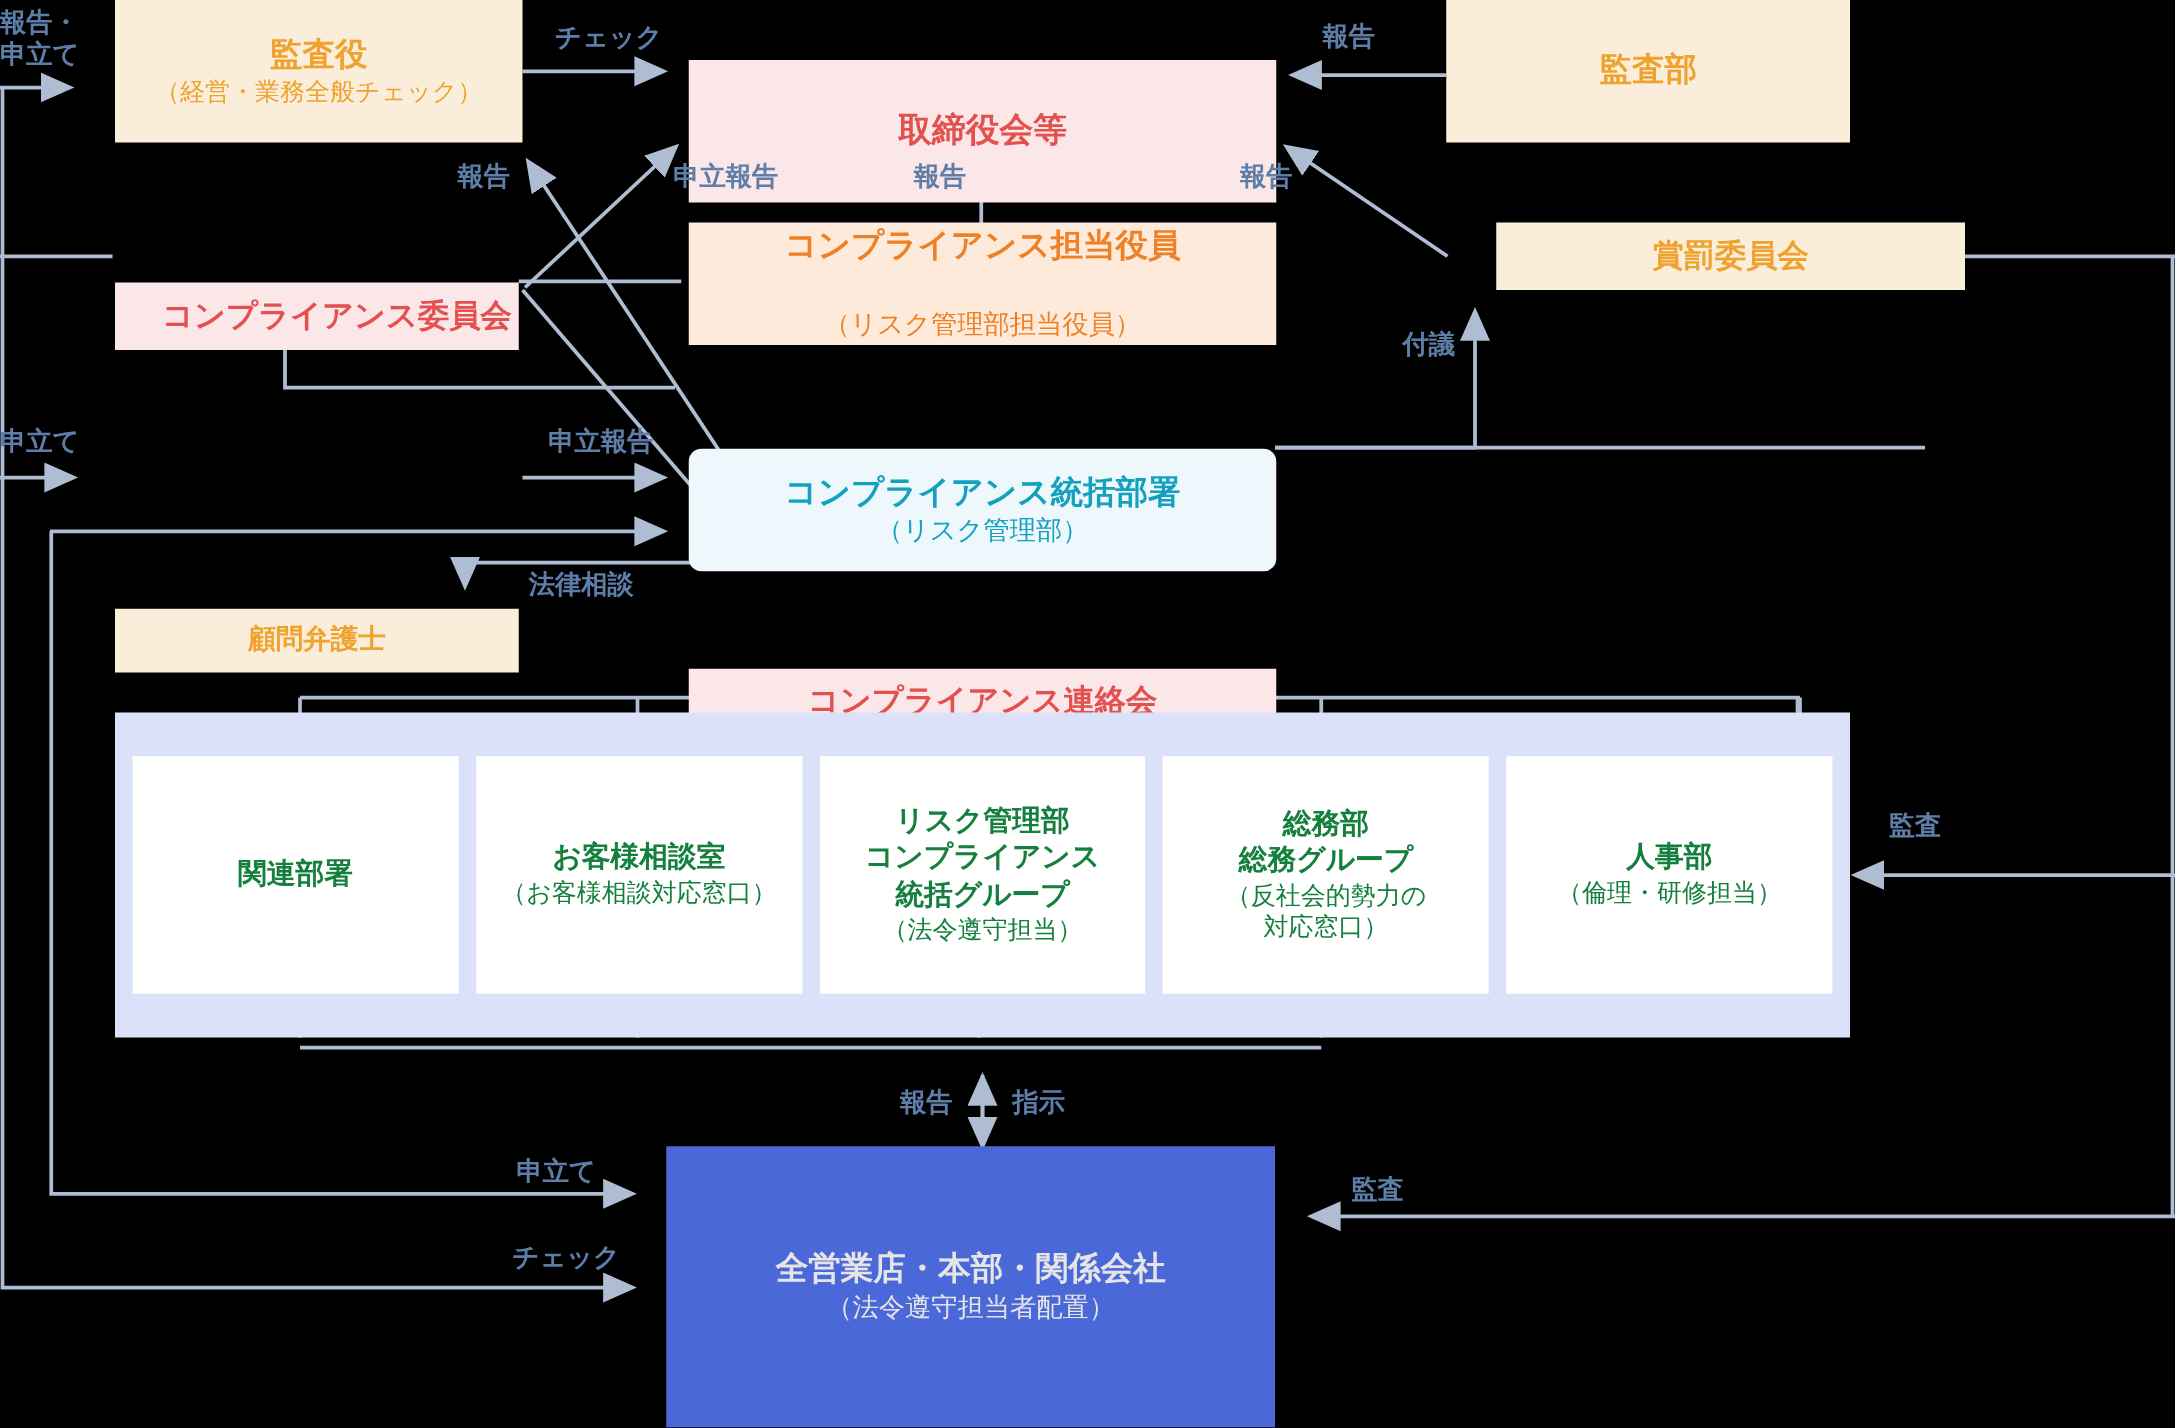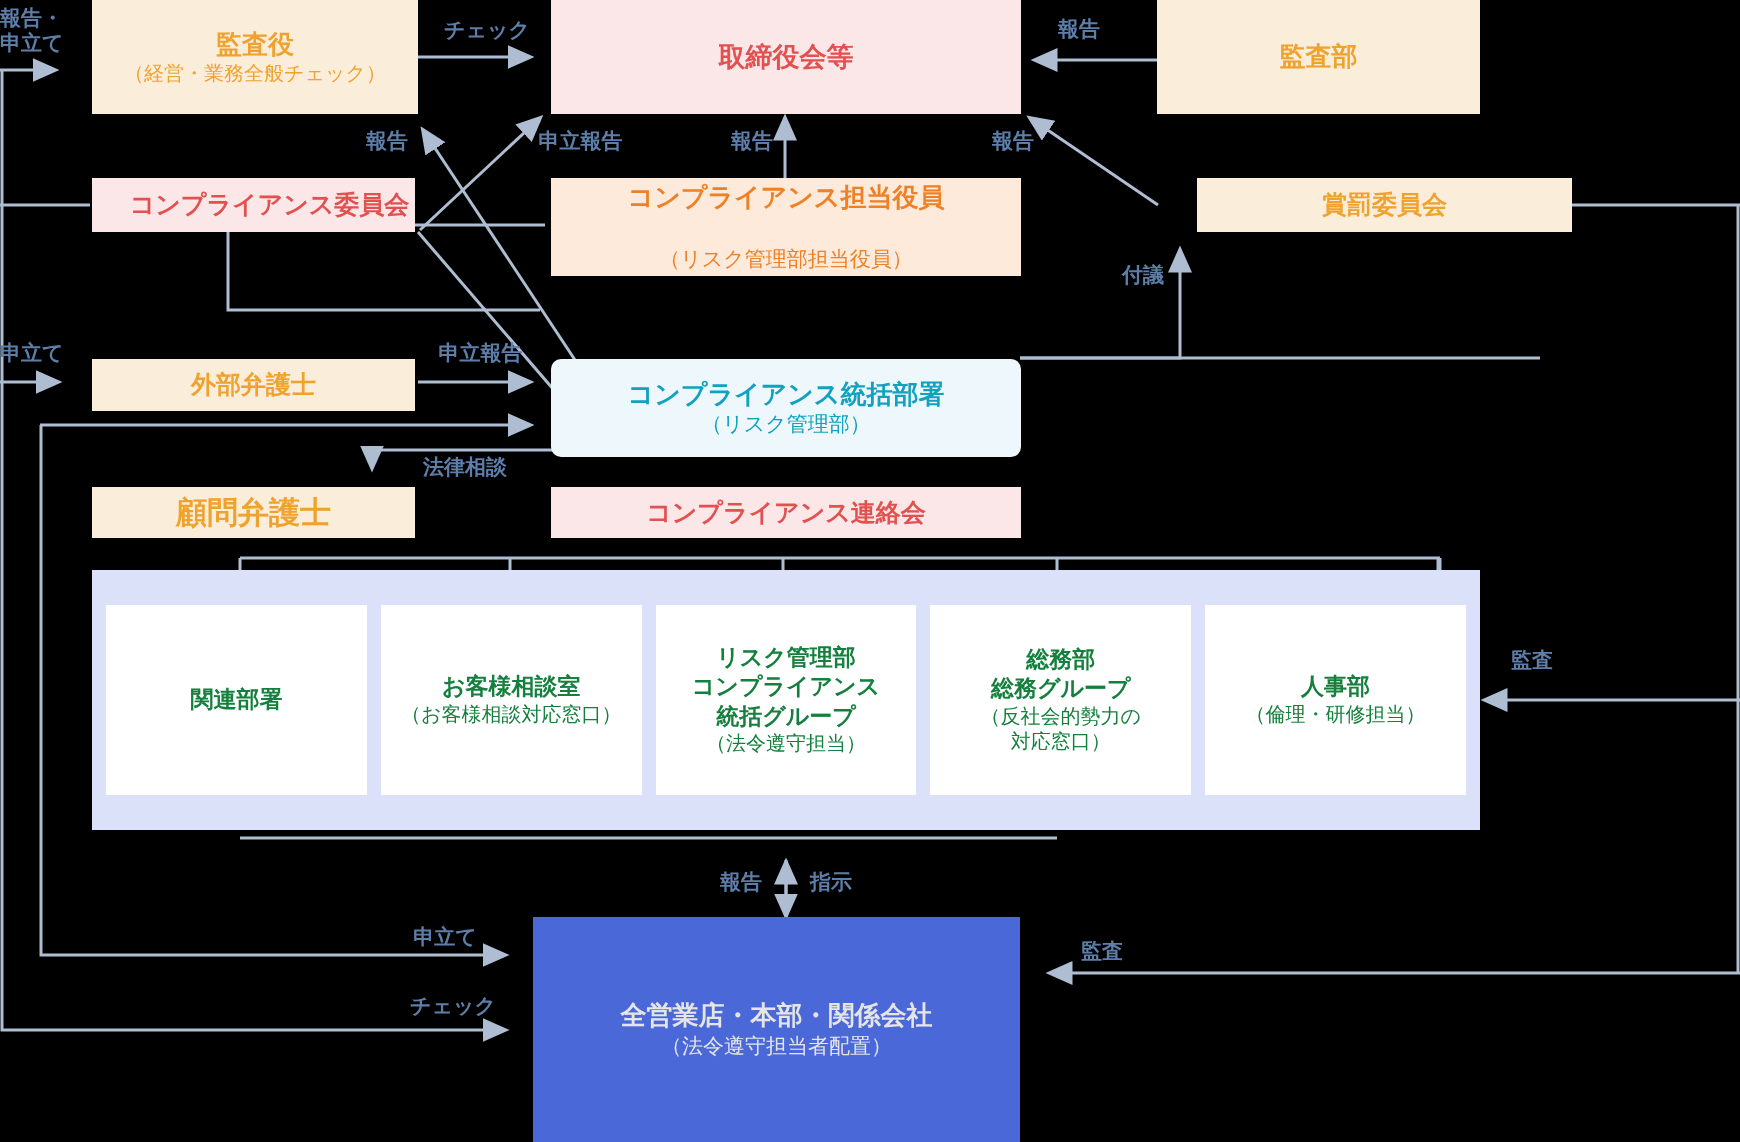--- a/index.html
+++ b/index.html
@@ -36,21 +36,21 @@
   
   .bg-cream  { background: #faeedb; }
   .bg-pink   { background: #fce7e8; }
   .bg-peach  { background: #fdeadb; }
   .bg-ice    { background: #eef8fc; }
   .bg-lav    { background: #dbe1f8; }
   .bg-white  { background: #ffffff; }
   .bg-blue   { background: #4a68d8; }
 
   .fg-orange { color: #f0a22e; }
-  .fg-red    { color: #e2514f; }
+  .fg-red    { color: #e2514f; margin-top: 48px; }
   .fg-orange2{ color: #ee8026; }
   .fg-cyan   { color: #12a1bf; }
   .fg-navy   { color: #15803d; }
   .fg-white  { color: #e5e5e5; }
 </style>
 </head>
 <body>
 
 <div id="stage">
 
@@ -139,30 +139,27 @@
 
   <div class="node bg-peach fg-orange2" style="left:551px; top:178px; width:470px; height:98px; font-size:26px;gap:32px;">
     <div class="t1">コンプライアンス担当役員</div>
     <div class="t2" style="font-size:21px;">（リスク管理部担当役員）</div>
   </div>
 
   <div class="node bg-cream fg-orange" style="left:1157px; top:178px; width:375px; height:54px; font-size:25px;margin-left:40px;">
     <div class="t1">賞罰委員会</div>
   </div>
 
-  <div class="node bg-cream fg-orange" style="left:92px; top:359px; width:323px; height:52px; font-size:25px;">
-    <div class="t1">外部弁護士</div>
-  </div>
 
   <div class="node bg-ice fg-cyan" style="left:551px; top:359px; width:470px; height:98px; font-size:26px;border-radius:10px;">
     <div class="t1">コンプライアンス統括部署</div>
     <div class="t2" style="font-size:21px;">（リスク管理部）</div>
   </div>
 
-  <div class="node bg-cream fg-orange" style="left:92px; top:487px; width:323px; height:51px; font-size:31px;">
+  <div class="node bg-cream fg-orange" style="left:92px; top:487px; width:323px; height:51px; font-size:22px;">
     <div class="t1">顧問弁護士</div>
   </div>
 
   <div class="node bg-pink fg-red" style="left:551px; top:487px; width:470px; height:51px; font-size:25px;">
     <div class="t1">コンプライアンス連絡会</div>
   </div>
 
   <div class="bg-lav" style="position:absolute; left:92px; top:570px; width:1388px; height:260px;"></div>
 
   <div style="position:absolute; left:92px; top:570px; width:1388px; height:260px; display:flex; align-items:center; justify-content:space-between; padding:0 14px; gap:14px;">

